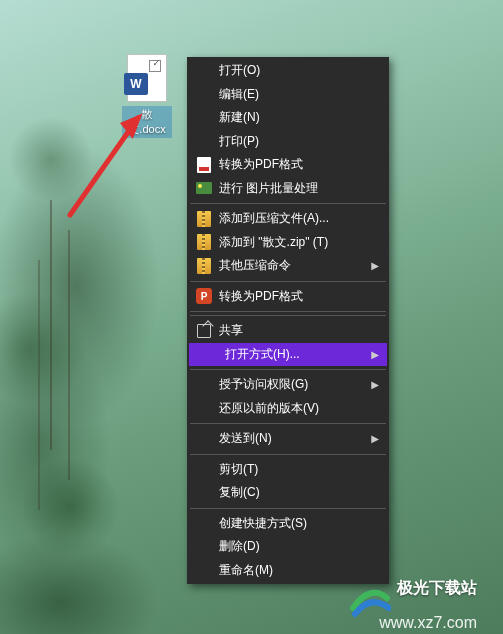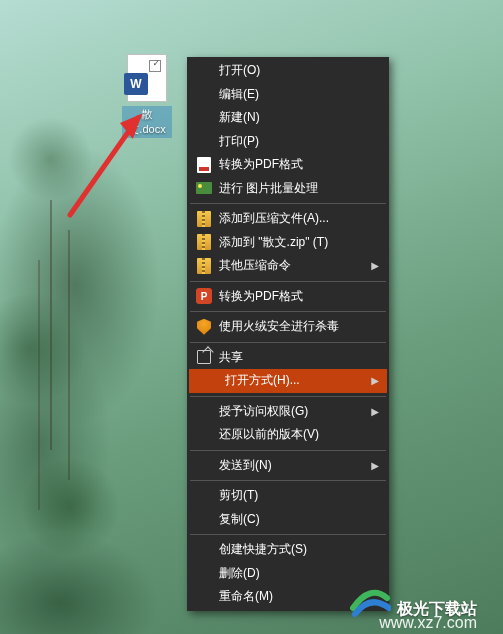--- a/index.html
+++ b/index.html
@@ -109,21 +109,21 @@
     .menu-item {
       display: flex;
       align-items: center;
       height: 23.5px;
       padding: 0 24px 0 30px;
       position: relative;
       font-size: 12px;
       cursor: default;
     }
     .menu-item.highlighted {
-      background: #c2410c;
+      background: #6d28d9;
       padding-left: 36px;
     }
     .menu-item .mi-icon {
       position: absolute;
       left: 6px;
       width: 18px; height: 18px;
       display: flex;
       align-items: center;
       justify-content: center;
     }
@@ -146,21 +146,21 @@
     .ico-archive { width:14px;height:16px;background:linear-gradient(#f5c84c,#d89b2e);border-radius:1px;position:relative; }
     .ico-archive::before{content:"";position:absolute;left:5px;top:0;width:3px;height:100%;background:repeating-linear-gradient(#8a6a2a,#8a6a2a 2px,#f5c84c 2px,#f5c84c 4px);}
     .ico-ppt { width:16px;height:16px;background:#d24625;border-radius:3px;display:flex;align-items:center;justify-content:center;color:#fff;font-size:10px;font-weight:bold; }
     .ico-shield { width:14px;height:16px;background:radial-gradient(circle at 50% 30%,#f5a623,#d97d0a);clip-path:polygon(50% 0,100% 18%,100% 60%,50% 100%,0 60%,0 18%); }
     .ico-share { width:14px;height:14px;border:1.5px solid #ccc;border-radius:1px;position:relative; }
     .ico-share::after{content:"";position:absolute;top:-3px;right:-2px;width:7px;height:7px;border-top:1.5px solid #ccc;border-right:1.5px solid #ccc;transform:rotate(-45deg);}
     .watermark {
       position: absolute;
       bottom: 14px; right: 26px;
       display: flex;
-      align-items: flex-end;
+      align-items: flex-start;
       gap: 6px;
     }
     .wm-logo {
       width: 42px; height: 42px;
       position: relative;
     }
     .wm-text {
       color: #fff;
       font-size: 16px;
       font-weight: bold;
@@ -242,26 +242,20 @@
     <span class="mi-arrow">▶</span>
   </div>
   <div class="separator"></div>
   <div class="menu-item">
     <span class="mi-icon">
         <span class="ico-ppt">P</span>
       </span>
     <span>转换为PDF格式</span>
   </div>
   <div class="separator"></div>
-  <div class="menu-item">
-    <span class="mi-icon">
-        <span class="ico-shield"></span>
-      </span>
-    <span>使用火绒安全进行杀毒</span>
-  </div>
   <div class="separator"></div>
   <div class="menu-item">
     <span class="mi-icon">
         <span class="ico-share"></span>
       </span>
     <span>共享</span>
   </div>
   <div class="menu-item highlighted">
     <span>打开方式(H)...</span>
     <span class="mi-arrow">▶</span>

